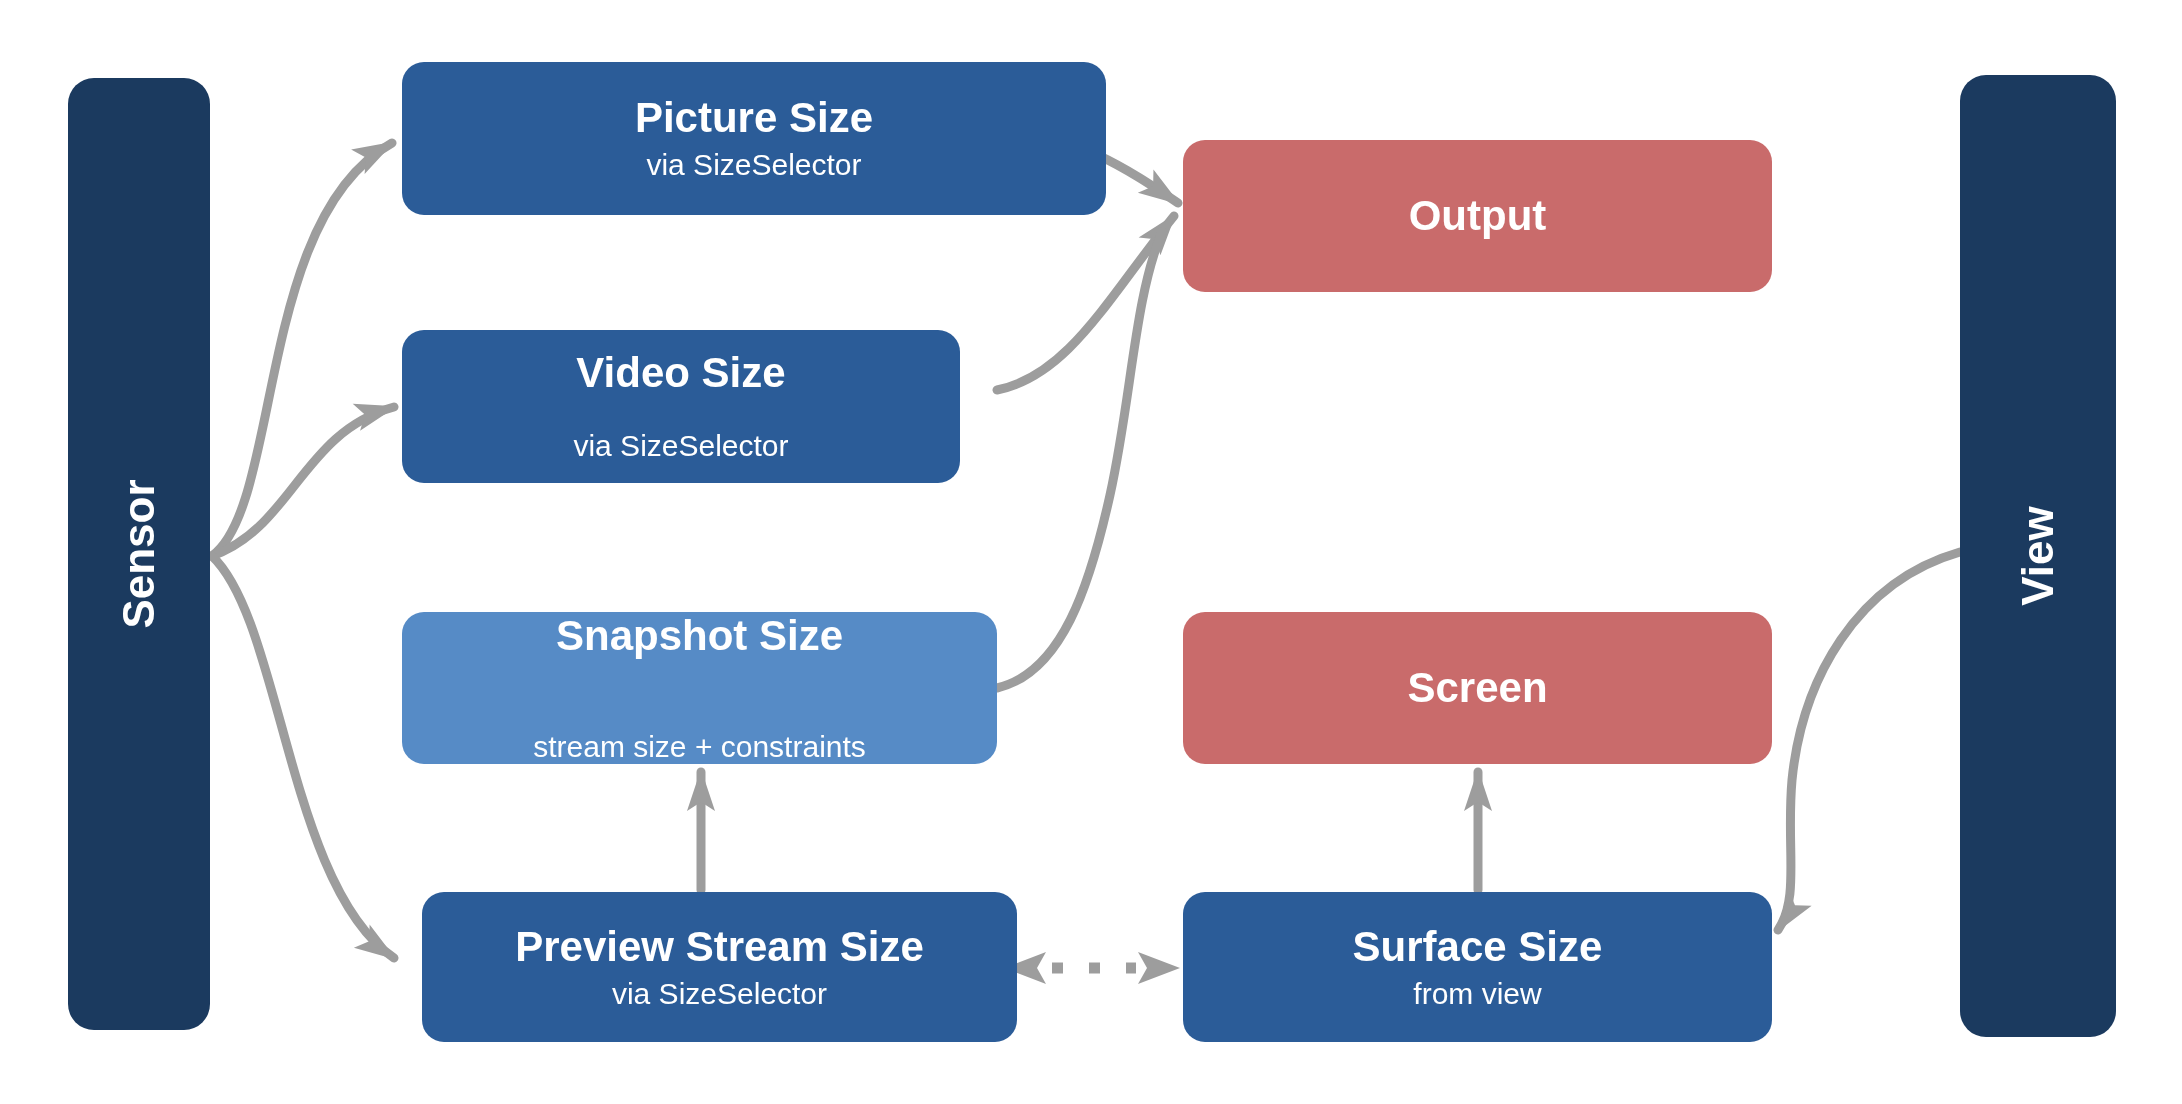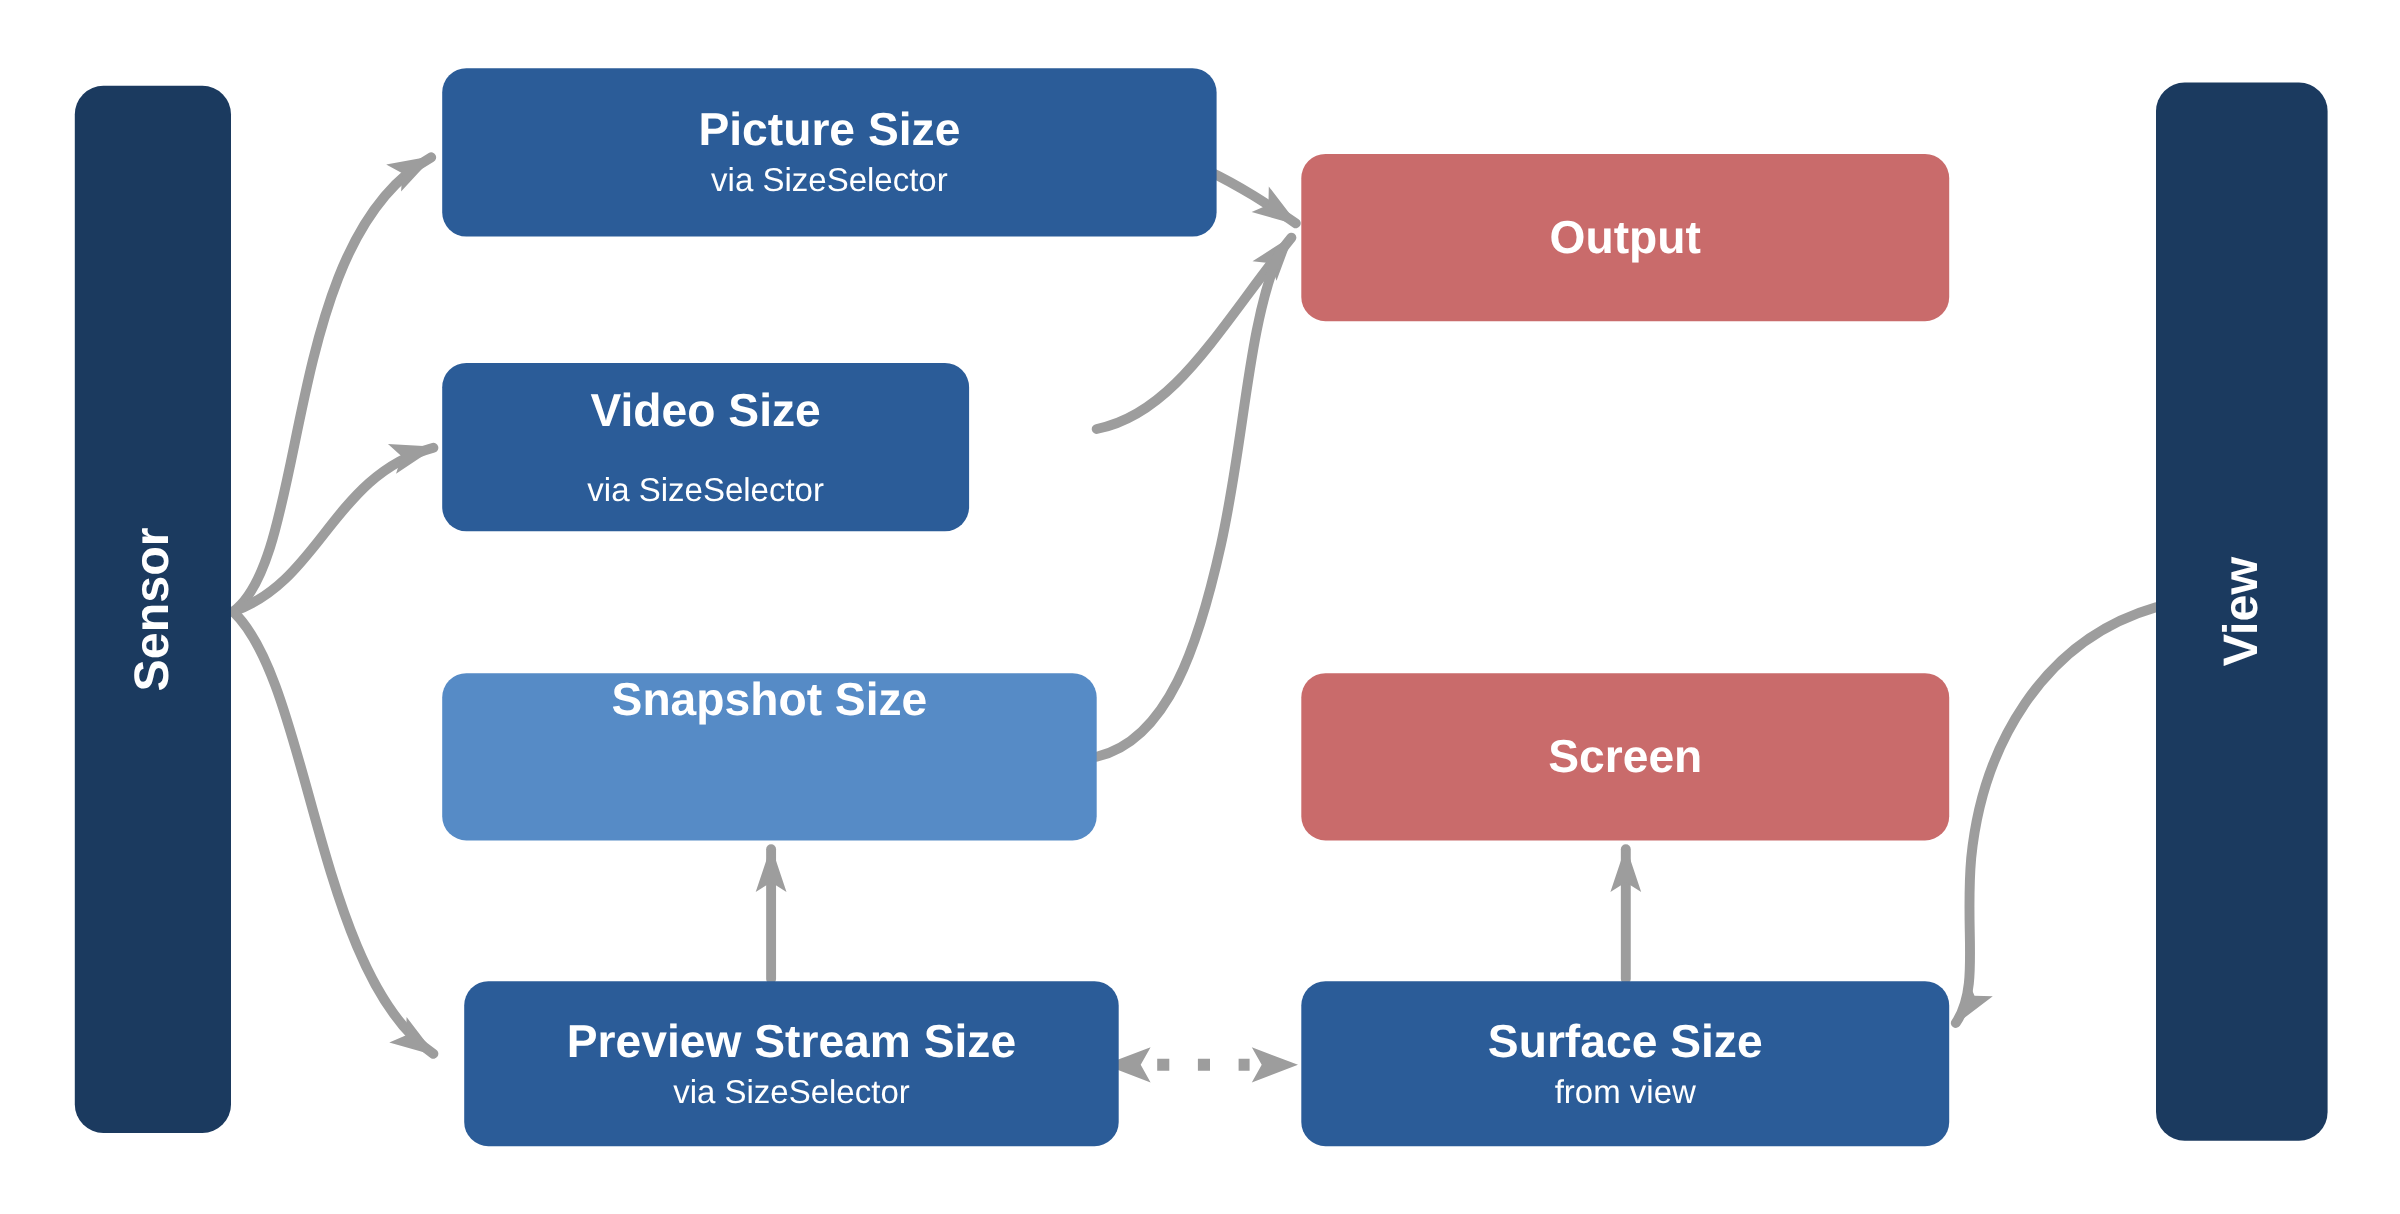--- a/index.html
+++ b/index.html
@@ -24,21 +24,21 @@
   }
   .node .title{font-weight:bold; font-size:42px; line-height:1.15;}
   .node .sub{font-size:30px; line-height:1.15;}
   .bar{
     position:absolute; border-radius:26px; background:var(--navy); color:var(--text-white);
     display:flex; align-items:center; justify-content:center;
   }
   .bar .bar-label{transform:rotate(-90deg); font-weight:bold; font-size:44px; white-space:nowrap;}
   
   .n-picture {left:402px; top:62px;  width:704px; height:153px; background:var(--blue);}
-  .n-video   {left:402px; top:330px; width:479px; height:153px; background:var(--blue);gap:32px;}
+  .n-video   {left:402px; top:330px; width:558px; height:153px; background:var(--blue);gap:32px;}
   .n-snapshot{left:402px; top:612px; width:595px; height:152px; background:var(--light-blue);justify-content:space-between;}
   .n-preview {left:422px; top:892px; width:595px; height:150px; background:var(--blue);}
   .n-output  {left:1183px; top:140px; width:589px; height:152px; background:var(--red);text-align:center;}
   .n-screen  {left:1183px; top:612px; width:589px; height:152px; background:var(--red);}
   .n-surface {left:1183px; top:892px; width:589px; height:150px; background:var(--blue);}
   .bar-sensor{left:68px;  top:78px; width:142px; height:952px;}
   .bar-view  {left:1960px; top:75px; width:156px; height:962px;}
 </style>
 </head>
 <body>
@@ -82,20 +82,21 @@
     <div class="sub">via SizeSelector</div>
   </div>
 
   <div class="node n-video">
     <div class="title">Video Size</div>
     <div class="sub">via SizeSelector</div>
   </div>
 
   <div class="node n-snapshot">
     <div class="title">Snapshot Size</div>
+    <div class="sub">stream size + constraints</div>
   </div>
 
   <div class="node n-preview">
     <div class="title">Preview Stream Size</div>
     <div class="sub">via SizeSelector</div>
   </div>
 
   <div class="node n-output">
     <div class="title">Output</div>
   </div>

